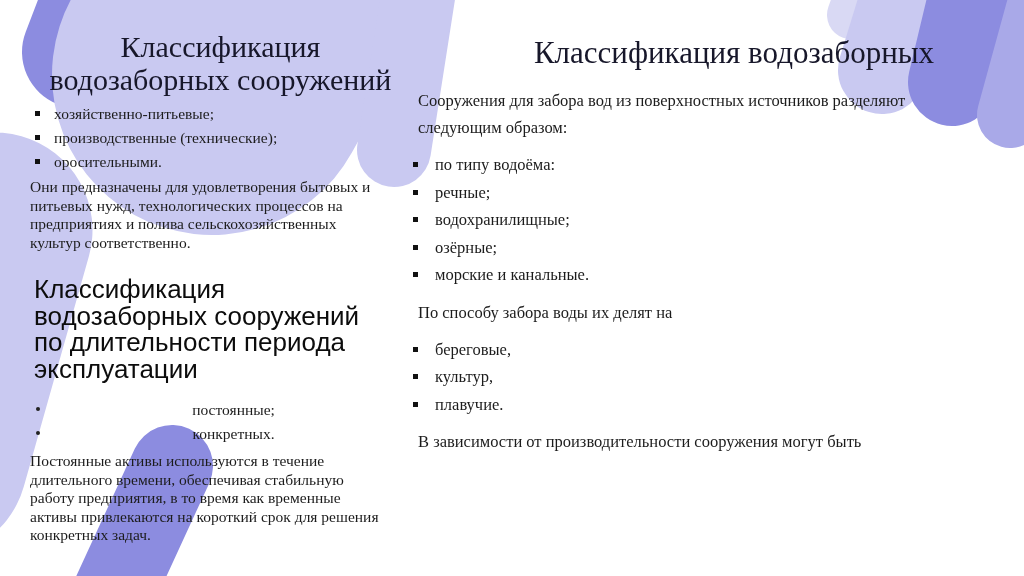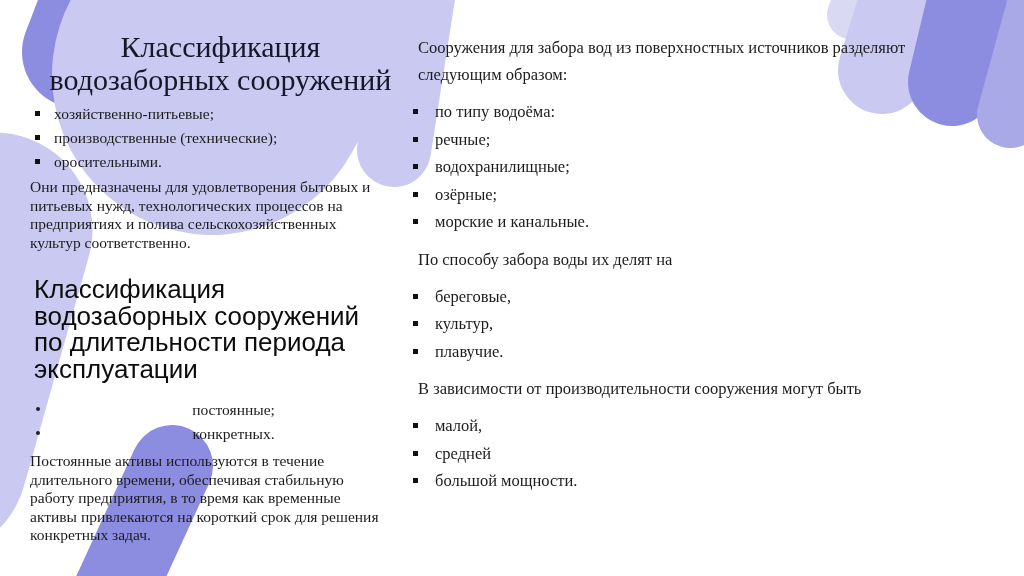--- a/index.html
+++ b/index.html
@@ -102,20 +102,21 @@
       <li>постоянные;</li>
       <li>конкретных.</li>
     </ul>
 
   <p class="para para2">Постоянные активы используются в течение длительного времени, обеспечивая стабильную работу предприятия, в то время как временные активы привлекаются на короткий срок для решения конкретных задач.</p>
 </div>
 
 <div class="col col-right">
   <div class="title-serif">
     <ul class="lines">
+        <li>Классификация водозаборных</li>
       </ul>
   </div>
 
   <div class="rbody">
     <p>Сооружения для забора вод из поверхностных источников разделяют следующим образом:</p>
 
     <ul class="blist sq">
         <li>по типу водоёма:</li>
         <li>речные;</li>
         <li>водохранилищные;</li>
@@ -126,19 +127,14 @@
     <p>По способу забора воды их делят на</p>
 
     <ul class="blist sq">
         <li>береговые,</li>
         <li>культур,</li>
         <li>плавучие.</li>
       </ul>
 
     <p>В зависимости от производительности сооружения могут быть</p>
 
-    <ul class="blist sq">
-        <li>малой,</li>
-        <li>средней</li>
-        <li>большой мощности.</li>
-      </ul>
   </div>
 </div>
 
 </body></html>

